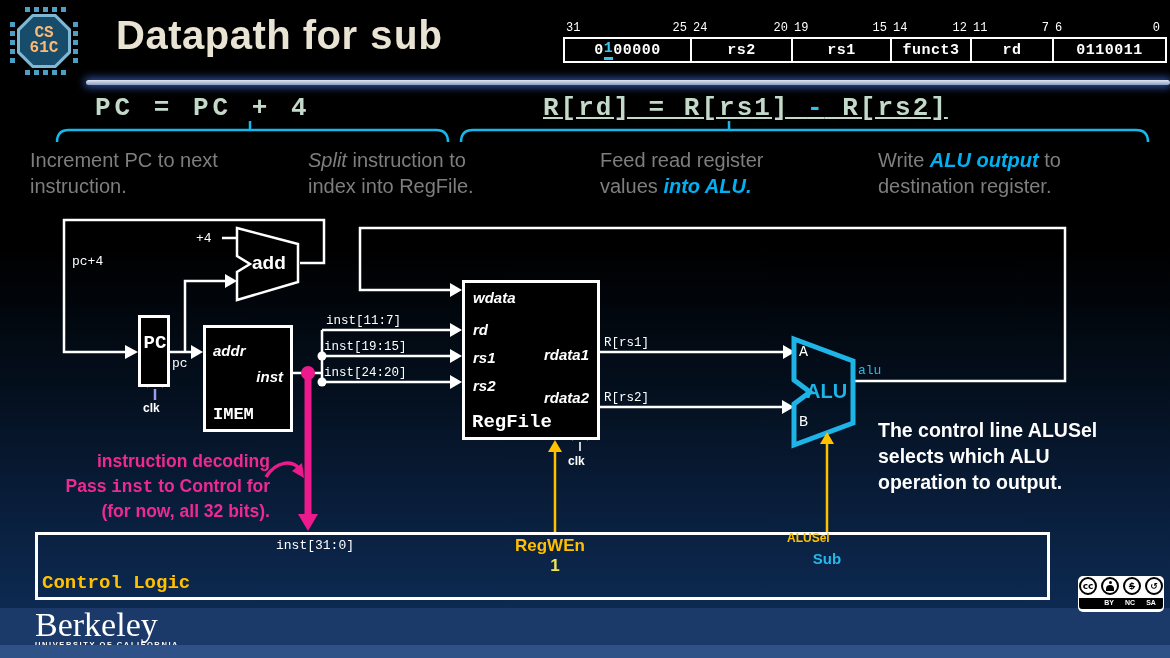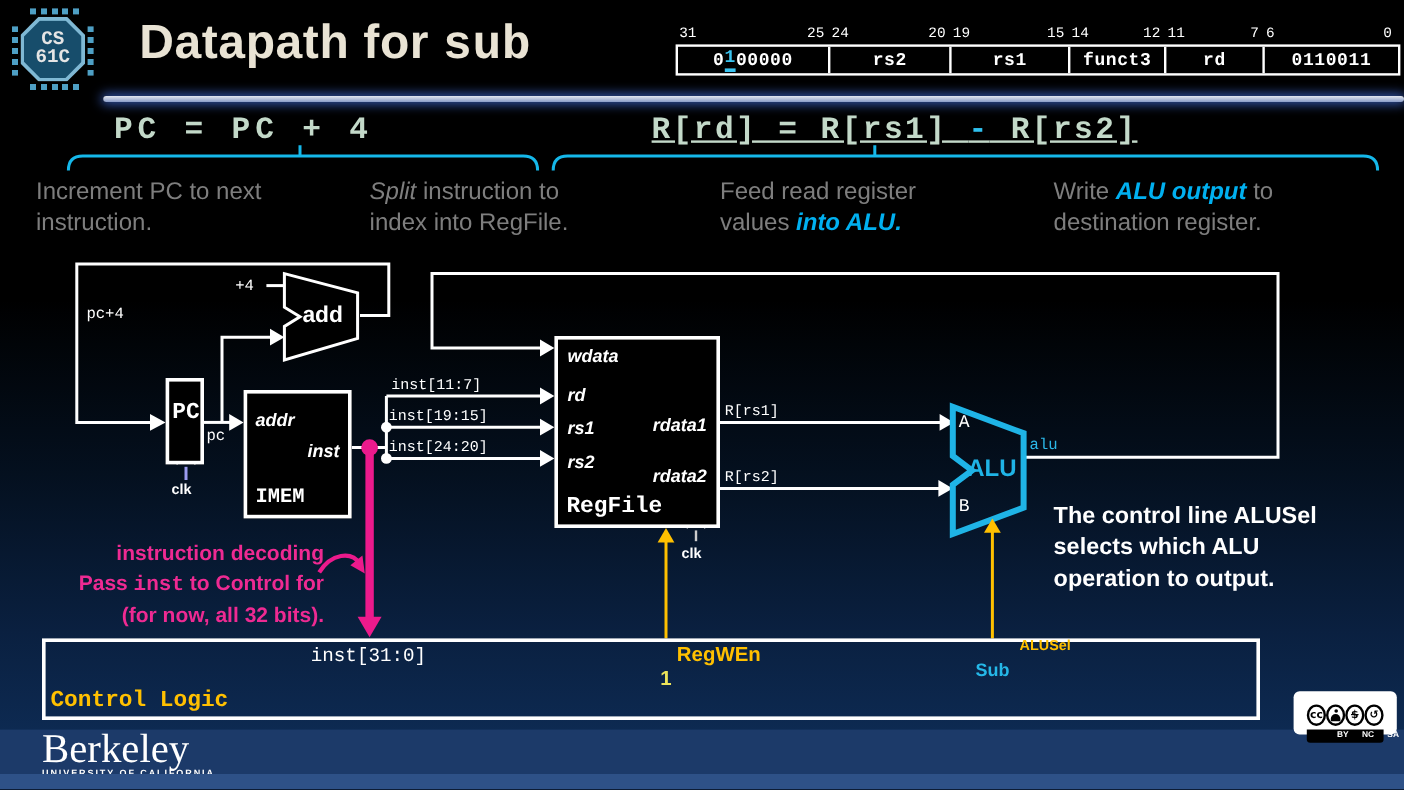--- a/index.html
+++ b/index.html
@@ -9,21 +9,21 @@
   
   .logo{position:absolute;left:10px;top:7px;width:68px;height:68px;}
   .logo .dots{position:absolute;background:repeating-linear-gradient(90deg,#4e9fc4 0 5px,transparent 5px 9px);}
   .logo .dots.top{left:15px;top:0;width:41px;height:5px;}
   .logo .dots.bot{left:15px;bottom:0;width:41px;height:5px;}
   .logo .dots.lft{left:0;top:15px;width:5px;height:41px;background:repeating-linear-gradient(180deg,#4e9fc4 0 5px,transparent 5px 9px);}
   .logo .dots.rgt{right:0;top:15px;width:5px;height:41px;background:repeating-linear-gradient(180deg,#4e9fc4 0 5px,transparent 5px 9px);}
   .chip{position:absolute;inset:7px;background:#7fb8d4;clip-path:polygon(28% 0,72% 0,100% 28%,100% 72%,72% 100%,28% 100%,0 72%,0 28%);}
   .chip-in{position:absolute;inset:3px;background:#174d6b;clip-path:polygon(28% 0,72% 0,100% 28%,100% 72%,72% 100%,28% 100%,0 72%,0 28%);
     display:flex;flex-direction:column;align-items:center;justify-content:center;
-    color:#e5e5e5;font:bold 16px/15px "Liberation Mono",monospace;}
+    color:#fdba74;font:bold 16px/15px "Liberation Mono",monospace;}
   .title{position:absolute;left:116px;top:13px;color:#e9e3d4;font:bold 40px "Liberation Sans",sans-serif;letter-spacing:.5px;}
   .title .mono{font-family:"Liberation Mono",monospace;font-weight:bold;}
   
   .enc{position:absolute;left:563px;top:21px;width:604px;}
   .enc-bits{display:flex;height:16px;color:#fff;font:12px "Liberation Mono",monospace;}
   .enc-bits .bitcol{display:flex;justify-content:space-between;box-sizing:border-box;padding:0 3px;}
   .enc-row{display:flex;height:26px;border:2px solid #fff;box-sizing:border-box;background:#000;}
   .enc-cell{box-sizing:border-box;border-right:2px solid #fff;display:flex;align-items:center;justify-content:center;
     color:#fff;font:bold 15px "Liberation Mono",monospace;letter-spacing:.5px;}
   .enc-cell:last-child{border-right:none;}
@@ -42,34 +42,34 @@
   
   .dbox{position:absolute;border:3px solid #fff;background:#000;box-sizing:border-box;color:#fff;}
   .lab{position:absolute;white-space:nowrap;}
   .port{font:bold italic 15px "Liberation Sans",sans-serif;color:#fff;}
   .mono-lab{font:12.5px "Liberation Mono",monospace;color:#fff;}
   .boxname{font:bold 17px "Liberation Mono",monospace;color:#fff;}
   .clk-lab{font:bold 12px "Liberation Sans",sans-serif;color:#fff;}
   .wires{position:absolute;left:0;top:0;}
   
   .control-box{position:absolute;left:35px;top:532px;width:1015px;height:68px;border:3px solid #fff;box-sizing:border-box;background:transparent;}
-  .ctl-orange{color:#ffc000;font:bold 17px "Liberation Sans",sans-serif;text-align:center;margin-left:44px;}
+  .ctl-orange{color:#ffc000;font:bold 17px "Liberation Sans",sans-serif;text-align:left;}
   .ctl-val-y{color:#ece45a;font:bold 17px "Liberation Sans",sans-serif;text-align:center;}
   .ctl-val-c{color:#25b8e8;font:bold 15px "Liberation Sans",sans-serif;text-align:center;}
   
   .pink-note{position:absolute;left:28px;top:449px;width:242px;text-align:right;color:#ee2a92;
     font:600 17.5px "Liberation Sans",sans-serif;line-height:1.4;}
   .pink-note .mono{font-family:"Liberation Mono",monospace;font-weight:bold;}
   .white-note{position:absolute;left:878px;top:418px;width:245px;color:#fff;font:bold 19.5px "Liberation Sans",sans-serif;line-height:1.33;}
   
   .footer{position:absolute;left:0;bottom:0;width:1170px;height:50px;background:#1c3a69;}
   .footer-strip{position:absolute;left:0;bottom:0;width:1170px;height:13px;background:#2e5187;}
   .berkeley{position:absolute;left:35px;top:2px;color:#fff;font:34px "Liberation Serif",serif;line-height:30px;}
   .berkeley-sub{display:block;font:bold 7.5px "Liberation Sans",sans-serif;letter-spacing:1.6px;margin-top:0;}
-  .cc-badge{position:absolute;left:1078px;top:-32px;width:86px;height:36px;background:#fff;border-radius:5px;box-sizing:border-box;padding:11px;}
+  .cc-badge{position:absolute;left:1078px;top:-32px;width:86px;height:36px;background:#fff;border-radius:5px;box-sizing:border-box;padding:1px;}
   .cc-row{display:flex;justify-content:space-between;height:20px;}
   .cc-circ{width:18px;height:18px;border:2px solid #000;border-radius:50%;box-sizing:border-box;display:flex;align-items:center;justify-content:center;
     font:bold 9px "DejaVu Sans",sans-serif;color:#000;background:#fff;}
   .cc-nc{text-decoration:line-through;}
   .cc-strip{position:relative;height:11px;background:#000;border-radius:0 0 3px 3px;margin-top:1px;}
   .cc-strip span{position:absolute;top:1px;width:18px;text-align:center;color:#fff;font:bold 7px "Liberation Sans",sans-serif;}
   .cc-by-l{left:21px;} .cc-nc-l{left:42px;} .cc-sa-l{left:63px;}
   .person{position:relative;width:8px;height:10px;}
   .person::before{content:"";position:absolute;left:2.5px;top:0;width:3px;height:3px;border-radius:50%;background:#000;}
   .person::after{content:"";position:absolute;left:0;top:3.5px;width:8px;height:6px;border-radius:4px 4px 0 0;background:#000;}
@@ -237,21 +237,21 @@
 
   <div class="pink-note">
     <div>instruction decoding</div>
     <div><span>Pass </span><span class="mono">inst</span><span> to Control for</span></div>
     <div>(for now, all 32 bits).</div>
   </div>
 
   <div class="white-note">The control line ALUSel selects which ALU operation to output.</div>
 
   <div class="control-box"></div>
-  <div class="lab mono-lab" style="left:259px;top:538px;font-size:16px;">inst[31:0]</div>
+  <div class="lab mono-lab" style="left:276px;top:538px;font-size:13px;">inst[31:0]</div>
   <div class="lab ctl-orange" style="left:515px;top:536px;width:80px;">RegWEn</div>
   <div class="lab ctl-val-y" style="left:515px;top:556px;width:80px;">1</div>
   <div class="lab ctl-orange" style="left:787px;top:531px;width:80px;font-size:12px;">ALUSel</div>
   <div class="lab ctl-val-c" style="left:787px;top:550px;width:80px;">Sub</div>
   <div class="lab" style="left:42px;top:572px;color:#ffc000;font:bold 19px 'Liberation Mono',monospace;">Control Logic</div>
 
   <div class="footer">
     <div class="berkeley">
       <span>Berkeley</span>
       <span class="berkeley-sub">UNIVERSITY OF CALIFORNIA</span>

